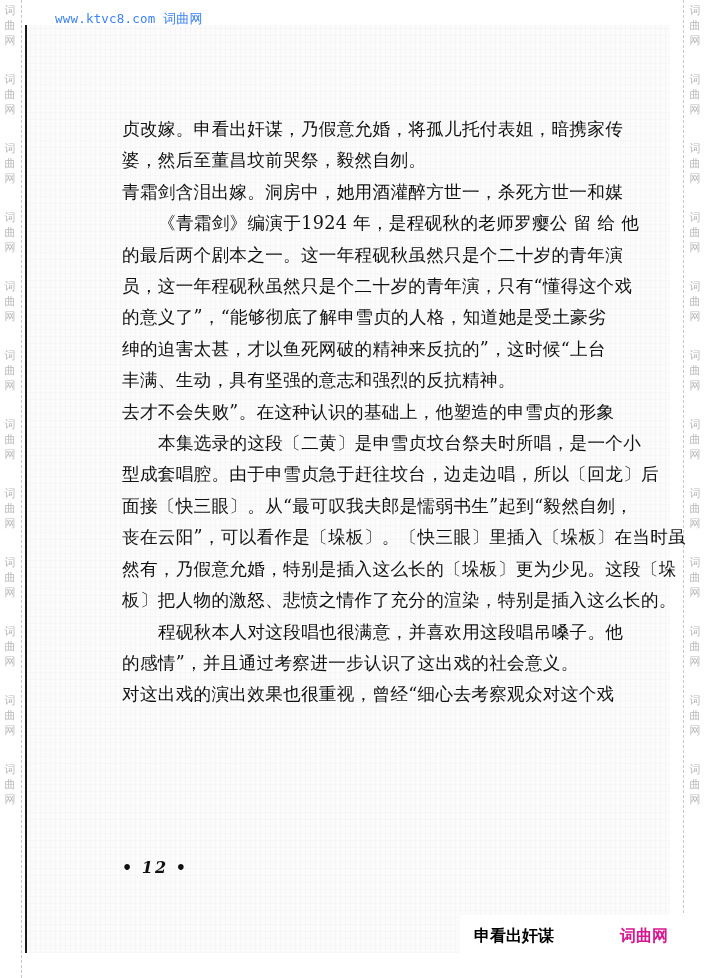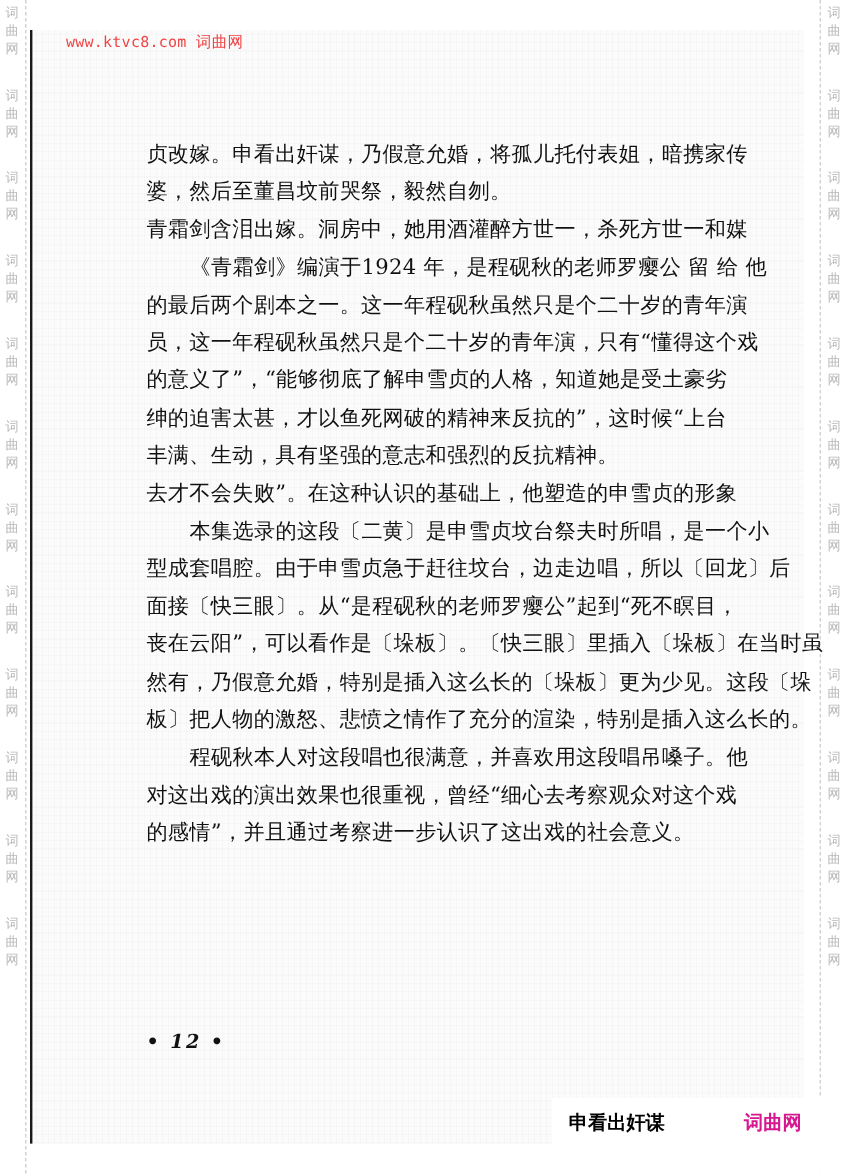--- a/index.html
+++ b/index.html
@@ -61,24 +61,24 @@
       position: absolute;
       left: 25px;
       top: 25px;
       width: 2px;
       height: 928px;
       background: #1a1a1a;
     }
     .site-header {
       position: absolute;
       left: 55px;
-      top: 26px;
+      top: 10px;
       font-family: "DejaVu Sans Mono", monospace;
       font-size: 12.5px;
-      color: #ef4444;
+      color: #3b82f6;
       letter-spacing: 0.2px;
     }
     .site-header .cn {
       font-family: "DejaVu Sans", sans-serif;
       font-size: 13px;
     }
 
     .body-text {
       position: absolute;
       left: 122px;
@@ -283,29 +283,29 @@
     <span class="line">的最后两个剧本之一。这一年程砚秋虽然只是个二十岁的青年演</span>
     <span class="line">员，这一年程砚秋虽然只是个二十岁的青年演，只有“懂得这个戏</span>
     <span class="line">的意义了”，“能够彻底了解申雪贞的人格，知道她是受土豪劣</span>
     <span class="line">绅的迫害太甚，才以鱼死网破的精神来反抗的”，这时候“上台</span>
     <span class="line">丰满、生动，具有坚强的意志和强烈的反抗精神。</span>
     <span class="line">去才不会失败”。在这种认识的基础上，他塑造的申雪贞的形象</span>
   </p>
   <p class="para">
     <span class="line indent">本集选录的这段〔二黄〕是申雪贞坟台祭夫时所唱，是一个小</span>
     <span class="line">型成套唱腔。由于申雪贞急于赶往坟台，边走边唱，所以〔回龙〕后</span>
-    <span class="line">面接〔快三眼〕。从“是程砚秋的老师罗瘿公”起到“死不瞑目，</span>
+    <span class="line">面接〔快三眼〕。从“最可叹我夫郎是懦弱书生”起到“毅然自刎，</span>
     <span class="line">丧在云阳”，可以看作是〔垛板〕。〔快三眼〕里插入〔垛板〕在当时虽</span>
     <span class="line">然有，乃假意允婚，特别是插入这么长的〔垛板〕更为少见。这段〔垛</span>
     <span class="line">板〕把人物的激怒、悲愤之情作了充分的渲染，特别是插入这么长的。</span>
   </p>
   <p class="para">
     <span class="line indent">程砚秋本人对这段唱也很满意，并喜欢用这段唱吊嗓子。他</span>
+    <span class="line">的感情”，并且通过考察进一步认识了这出戏的社会意义。</span>
     <span class="line">对这出戏的演出效果也很重视，曾经“细心去考察观众对这个戏</span>
-    <span class="line">的感情”，并且通过考察进一步认识了这出戏的社会意义。</span>
   </p>
 </div>
 
 <div class="page-number">• 12 •</div>
 
 <div class="footer-band"></div>
 <div class="footer-source">申看出奸谋</div>
 <div class="footer-brand">词曲网</div>
 
 </body></html>

